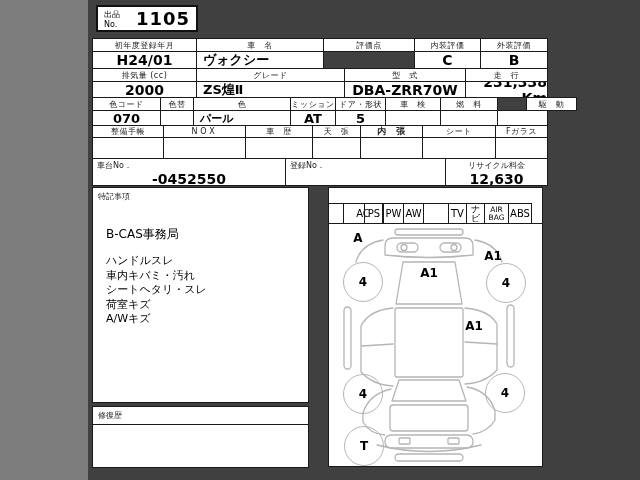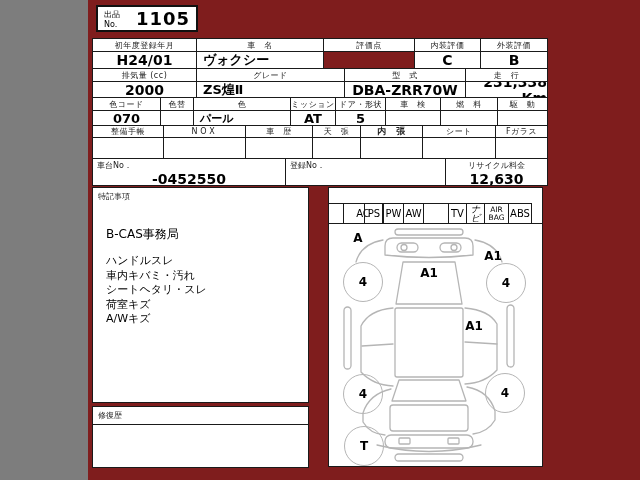--- a/index.html
+++ b/index.html
@@ -1,17 +1,17 @@
 <!DOCTYPE html>
 <html><head>
 <meta charset="utf-8">
 <style>
   html,body { margin:0; padding:0; background:#fff; }
   #page {
-    position:relative; width:640px; height:480px; background:#7f1d1d;
+    position:relative; width:640px; height:480px; background:#404040;
     font-family:"DejaVu Sans","Liberation Sans",sans-serif; color:#000;
     overflow:hidden;
   }
   .gray-strip { position:absolute; left:0; top:0; width:88px; height:480px; background:#7d7d7d; }
 
   .cell { position:absolute; box-sizing:border-box; border:1px solid #1a1a1a; background:#fff;
           display:flex; align-items:center; justify-content:center; overflow:hidden; }
   .hdr  { font-size:8px; color:#222; letter-spacing:0.5px; }
   .val  { font-weight:bold; font-size:13px; }
   .val-lg { font-weight:bold; font-size:14px;text-align:right; }
@@ -34,21 +34,21 @@
 
   #notes-line1 { position:absolute; left:13px; top:38px; font-size:12px; }
   #notes-list  { position:absolute; left:13px; top:66px; font-size:11px; line-height:14.5px; }
 
   #repair-box .title-row { border-bottom:1px solid #1a1a1a; height:18px; box-sizing:border-box; }
 
   .equip-cell { position:absolute; top:15px; height:21px; box-sizing:border-box;
     border:1px solid #1a1a1a; display:flex; align-items:center; justify-content:center;
     font-size:10px; text-align:center; line-height:9px; }
   .equip-cell.tiny { font-size:7.5px; line-height:8px; padding:0 1px; word-break:break-word; }
-  .equip-cell.mid  { font-size:9px;font-style:italic; }
+  .equip-cell.mid  { font-size:9px; }
 
   #diagram-box { position:absolute; left:328px; top:223px; width:215px; height:244px;
     box-sizing:border-box; border:1px solid #1a1a1a; background:#fff; }
   .mark { position:absolute; font-weight:bold; font-size:12px; transform:translate(-50%,-50%);
     white-space:nowrap; z-index:3; }
   .mark.circled { width:38px; height:38px; border:1.4px solid #b5b5b5; border-radius:50%;
     display:flex; align-items:center; justify-content:center; background:rgba(255,255,255,0.0); }
 </style>
 </head>
 <body>
@@ -82,21 +82,21 @@
   <div class="cell val-lg" style="left:344px;top:81px;width:122px;height:17px">DBA-ZRR70W</div>
   <div class="cell val-lg" style="left:465px;top:81px;width:83px;height:17px">231,338 Km</div>
 
   <div class="cell hdr" style="left:92px;top:97px;width:69px;height:14px">色コード</div>
   <div class="cell hdr" style="left:160px;top:97px;width:34px;height:14px">色替</div>
   <div class="cell hdr" style="left:193px;top:97px;width:98px;height:14px">色</div>
   <div class="cell hdr" style="left:290px;top:97px;width:46px;height:14px">ミッション</div>
   <div class="cell hdr" style="left:335px;top:97px;width:51px;height:14px">ドア・形状</div>
   <div class="cell hdr" style="left:385px;top:97px;width:56px;height:14px">車　検</div>
   <div class="cell hdr" style="left:440px;top:97px;width:58px;height:14px">燃　料</div>
-  <div class="cell hdr" style="left:497px;top:97px;width:51px;height:14px">駆　動</div>
+  <div class="cell hdr" style="left:526px;top:97px;width:51px;height:14px">駆　動</div>
 
   <div class="cell val" style="left:92px;top:110px;width:69px;height:16px">070</div>
   <div class="cell val" style="left:160px;top:110px;width:34px;height:16px"></div>
   <div class="cell val left-al" style="left:193px;top:110px;width:98px;height:16px;font-size:11px">パール</div>
   <div class="cell val" style="left:290px;top:110px;width:46px;height:16px">AT</div>
   <div class="cell val" style="left:335px;top:110px;width:51px;height:16px">5</div>
   <div class="cell val" style="left:385px;top:110px;width:56px;height:16px"></div>
   <div class="cell val" style="left:440px;top:110px;width:58px;height:16px"></div>
   <div class="cell val" style="left:497px;top:110px;width:51px;height:16px"></div>
 

